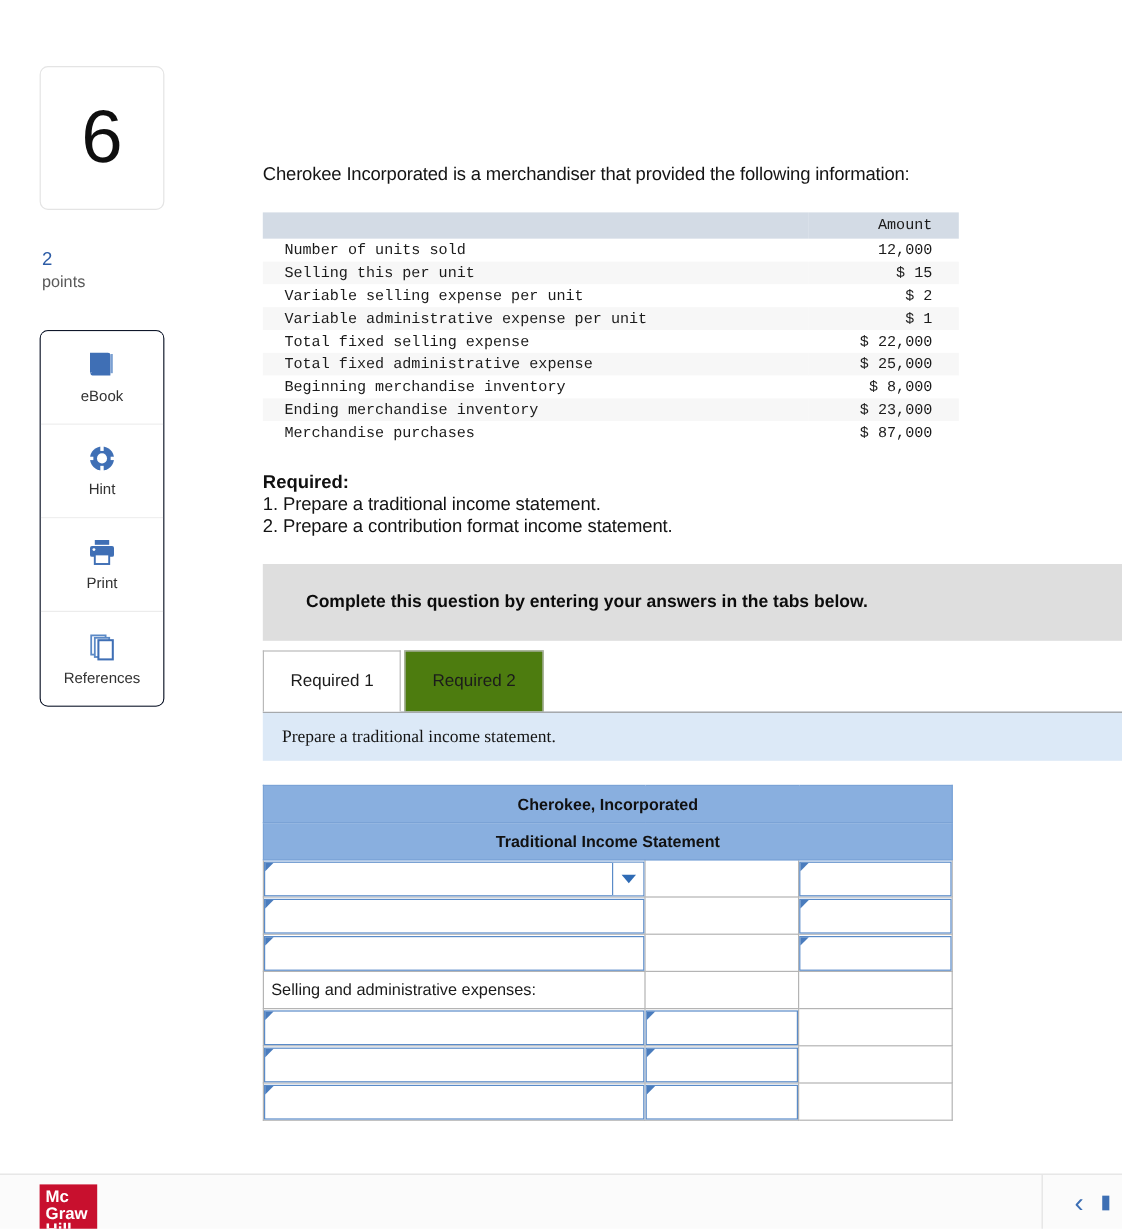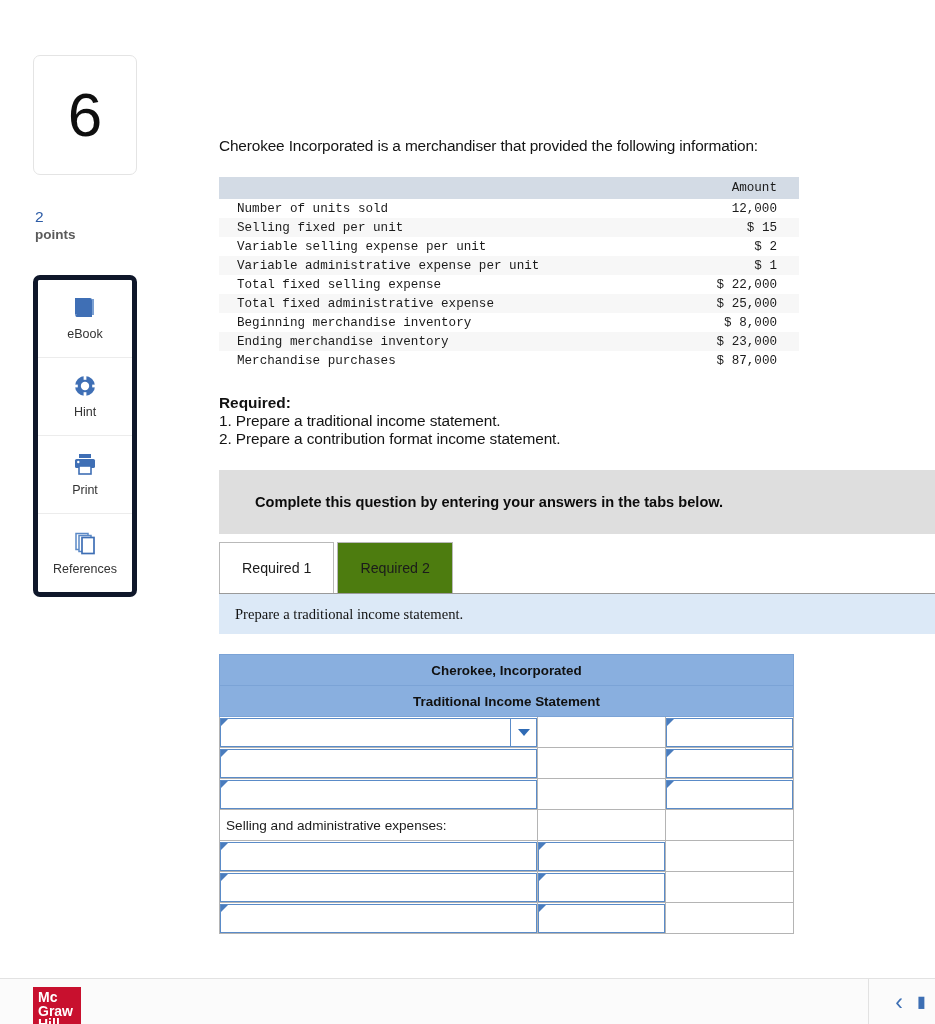--- a/index.html
+++ b/index.html
@@ -28,24 +28,24 @@
 
   
   .rail { position:absolute; left:33px; top:55px; width:104px; }
   .qnum-box {
     width:104px; height:120px; border:1px solid #e4e4e4; border-radius:7px;
     background:#fff; display:flex; align-items:center; justify-content:center;
   }
   .qnum { font-size:62px; color:#0f0f0f; line-height:1; font-weight:400; }
   .points-wrap { margin-top:33px; padding-left:2px; }
   .points-num { font-size:15.5px; color:#2d5ca6; line-height:1.15; }
-  .points-label { font-size:13.5px; color:#5a5a5a; line-height:1.3;font-weight:bold; }
+  .points-label { font-size:13.5px; color:#5a5a5a; line-height:1.3; }
 
   .tool-stack {
-    margin-top:32px; width:104px; border:5px solid #0f172a; border-radius:7px;
+    margin-top:32px; width:104px; border:1px solid #0f172a; border-radius:7px;
     background:#fff; overflow:hidden;
   }
   .tool-btn {
     height:78px; border-bottom:1px solid #ececec;
     display:flex; flex-direction:column; align-items:center; justify-content:center;
     gap:7px; cursor:pointer; background:#fff;
   }
   .tool-stack .tool-btn:last-child { border-bottom:none; }
   .tool-label { font-size:12.5px; color:#323232; }
   .tool-ico { width:26px; height:24px; display:block; }
@@ -225,21 +225,21 @@
           <th class="lbl"></th>
           <th>Amount</th>
         </tr>
       </thead>
       <tbody id="fact-rows">
           <tr class="even">
             <td class="lbl">Number of units sold</td>
             <td class="amt">12,000</td>
           </tr>
           <tr class="odd">
-            <td class="lbl">Selling fixed per unit</td>
+            <td class="lbl">Selling this per unit</td>
             <td class="amt">$ 15</td>
           </tr>
           <tr class="even">
             <td class="lbl">Variable selling expense per unit</td>
             <td class="amt">$ 2</td>
           </tr>
           <tr class="odd">
             <td class="lbl">Variable administrative expense per unit</td>
             <td class="amt">$ 1</td>
           </tr>

